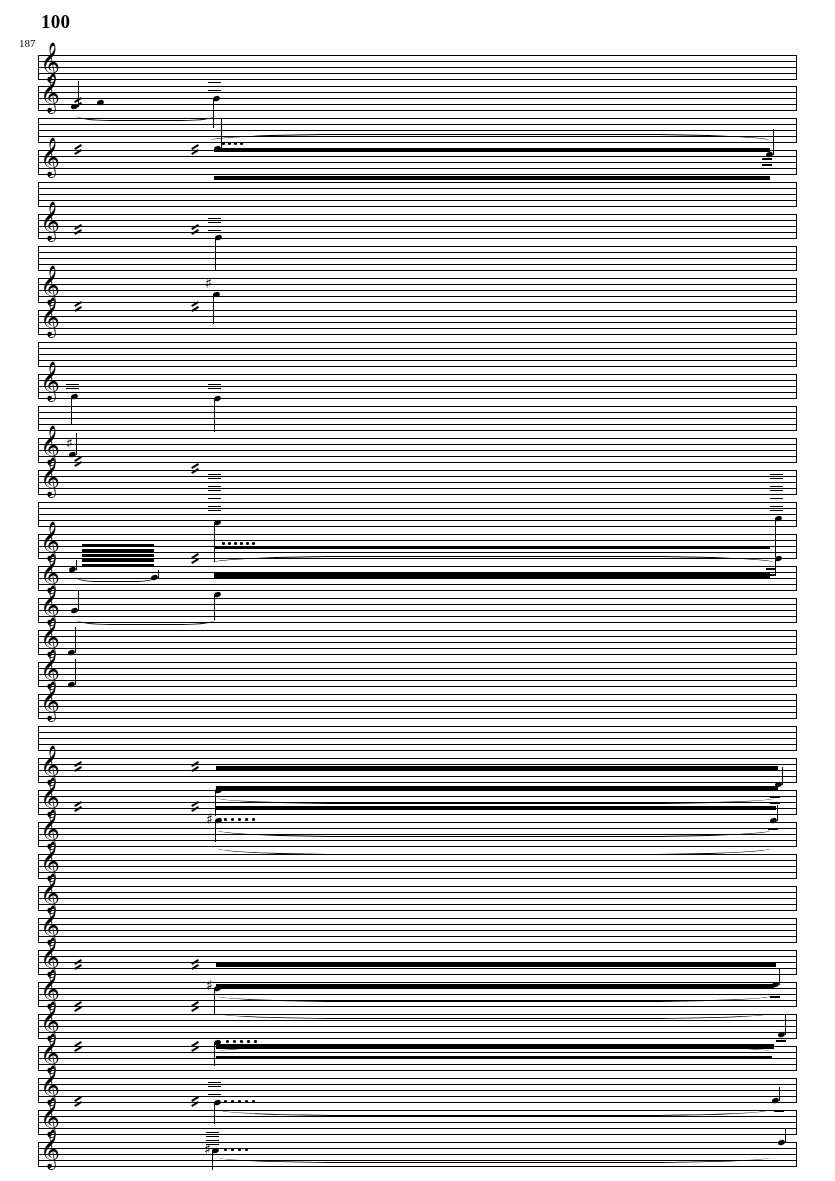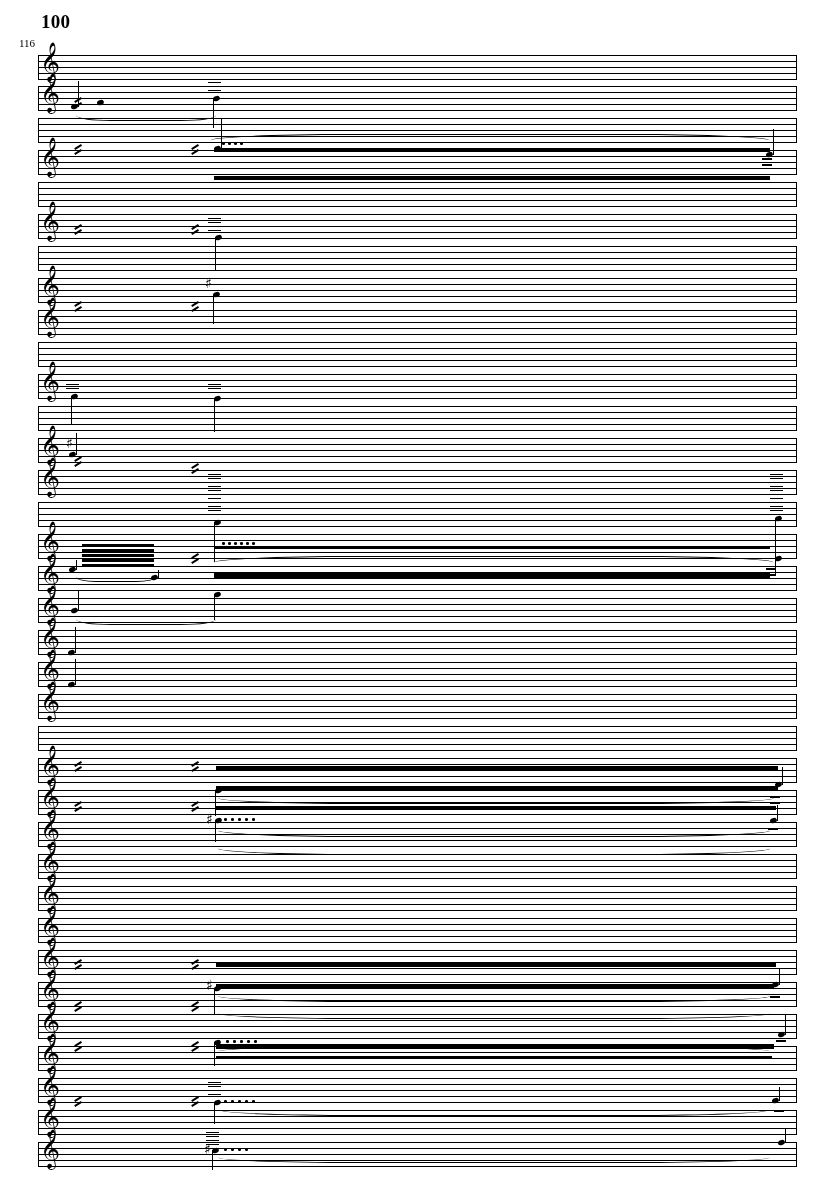--- a/index.html
+++ b/index.html
@@ -155,21 +155,21 @@
     border-top: 1.2px solid #000;
     border-radius: 50% / 100%;
   }
 </style>
 </head>
 <body>
 
 <div id="page">
 
   <div class="rehearsal-mark" style="left:41px; top:12px;">100</div>
-  <div class="measure-number" style="left:19px; top:38px;">116</div>
+  <div class="measure-number" style="left:19px; top:38px;">187</div>
 
   <div id="staves">
       <div class="staff" style="left: 38px; top: 55px; width: 759px; height: 25px;">
         <div class="line l0"></div>
         <div class="line l1"></div>
         <div class="line l2"></div>
         <div class="line l3"></div>
         <div class="line l4"></div>
         <div class="barline-left"></div>
         <div class="barline-right"></div>

